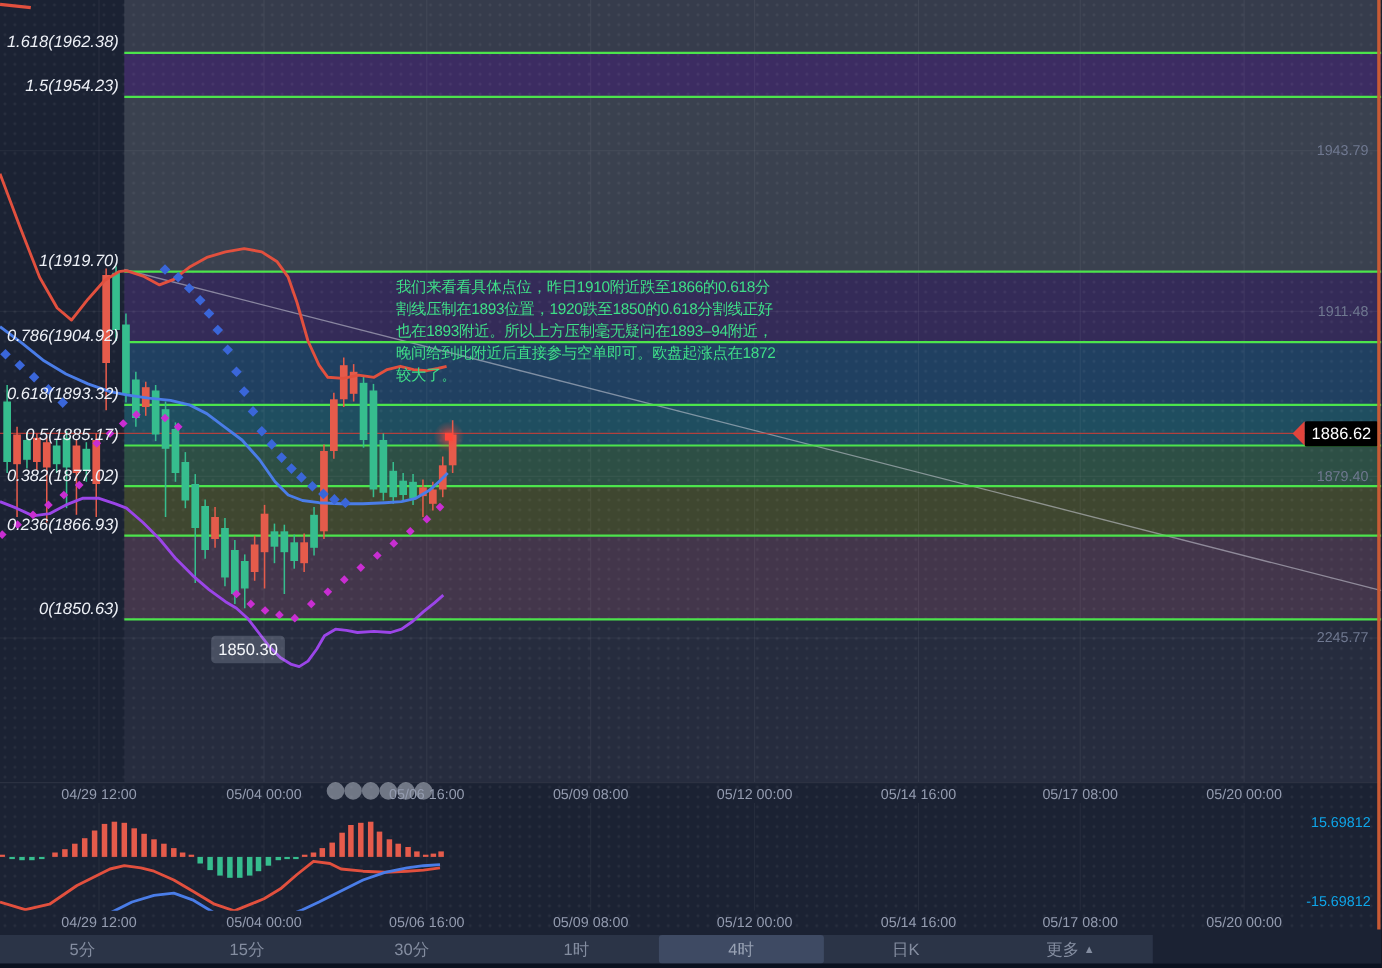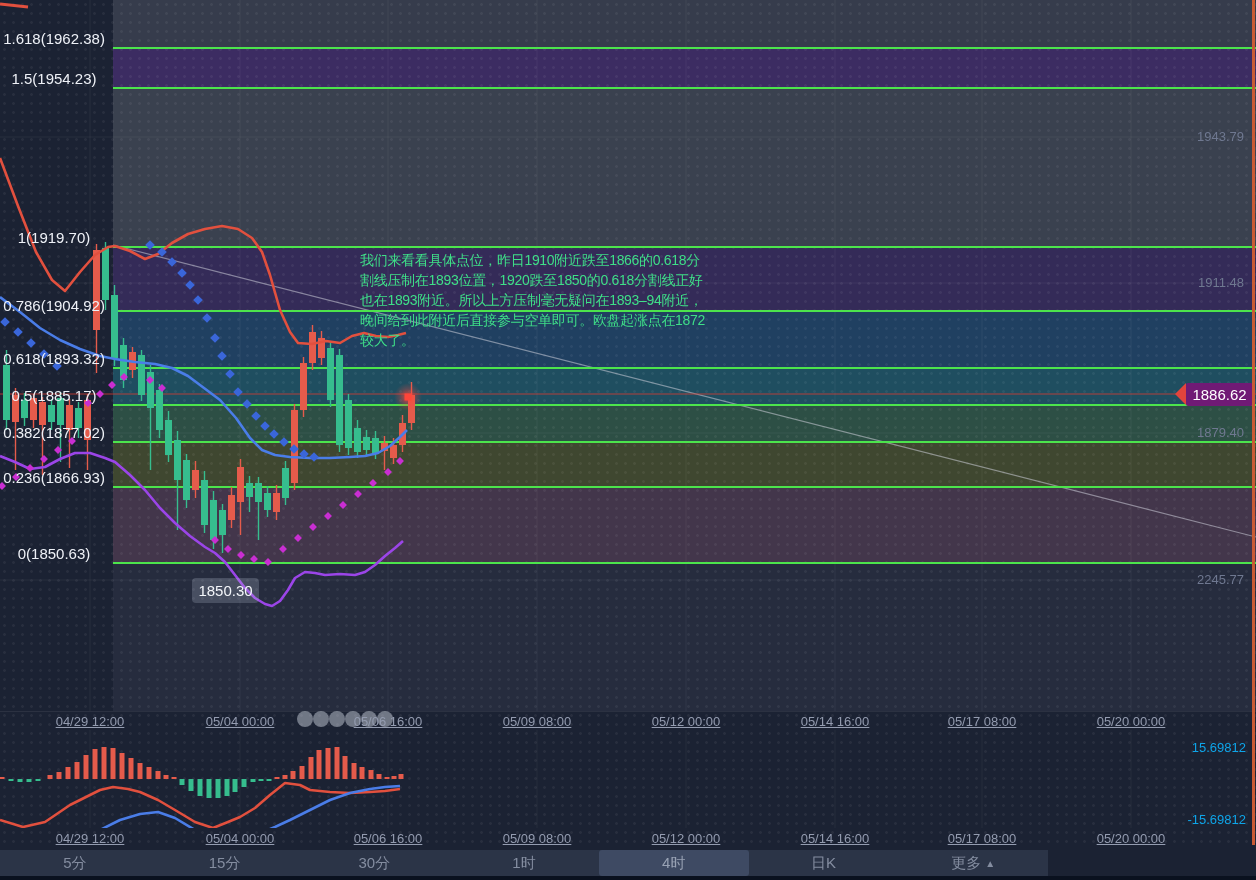--- a/index.html
+++ b/index.html
@@ -6,35 +6,35 @@
   .app{position:relative;width:1256px;height:880px;background:#1b2233;overflow:hidden;
        font-family:"Liberation Sans","DejaVu Sans",sans-serif;}
   .abs{position:absolute;}
   
   .dots-texture{left:0;top:0;width:1256px;height:848px;pointer-events:none;z-index:2;
     background-image:radial-gradient(circle,rgba(255,255,255,0.055) 1.3px,transparent 1.5px);
     background-size:9px 9px;}
   #bands{left:0;top:0;width:1256px;height:711px;z-index:1;}
   .band{position:absolute;left:113px;width:1143px;}
   #main-svg{left:0;top:0;z-index:3;}
-  #fib-labels .fib-label{position:absolute;left:0;width:108px;text-align:center;color:#eef1f7;
-    font-size:15px;z-index:5;white-space:nowrap;}
+  #fib-labels .fib-label{position:absolute;left:0;width:108px;text-align:right;color:#eef1f7;
+    font-size:15px;z-index:5;white-space:nowrap;font-style:italic;}
   .rprice{position:absolute;right:12px;color:#6f7890;font-size:13px;z-index:5;white-space:nowrap;}
-  .badge{position:absolute;left:1186px;top:383px;width:67px;height:23px;background:#701a75;z-index:6;
+  .badge{position:absolute;left:1186px;top:383px;width:67px;height:23px;background:#000000;z-index:6;
     color:#fff;font-size:15px;display:flex;align-items:center;justify-content:center;border-radius:2px;}
   .badge .tip{position:absolute;left:-11px;top:0;width:0;height:0;border-top:11.5px solid transparent;
     border-bottom:11.5px solid transparent;border-right:11px solid #e2443c;}
   .low-tip{position:absolute;left:192px;top:578px;width:67px;height:25px;border-radius:4px;
     background:rgba(196,205,224,0.22);color:#f4f6fa;font-size:15px;display:flex;align-items:center;
     justify-content:center;z-index:6;}
   .annotation{position:absolute;left:360px;top:250px;z-index:7;}
   .annotation div{color:#3fdf88;font-size:14px;line-height:20px;letter-spacing:-0.3px;white-space:nowrap;}
   .axis-row{left:0;width:1256px;height:19px;z-index:5;border-top:1px solid rgba(255,255,255,0.07);}
   .axis-row .tlabel{position:absolute;top:2px;transform:translateX(-50%);color:#949cb0;font-size:13px;
-    white-space:nowrap;text-decoration:underline;}
+    white-space:nowrap;}
   #axis1{top:711px;}
   #axis2{top:829px;border-top:none;}
   #macd-wrap{top:730px;left:0;width:1256px;height:98px;z-index:3;}
   .macd-scale{position:absolute;right:10px;color:#0ea5e9;font-size:13px;z-index:5;}
   .wdot{position:absolute;border-radius:50%;background:rgba(197,203,216,0.5);filter:blur(0.6px);z-index:4;}
   .right-edge{right:1px;top:0;width:3px;height:845px;background:#c95b35;z-index:8;}
   .tabbar{position:absolute;left:0;top:850px;width:1048px;height:26px;background:#2b3447;z-index:9;
     display:flex;}
   .tab{flex:1;display:flex;align-items:center;justify-content:center;color:#848da0;font-size:15px;
     cursor:pointer;}

